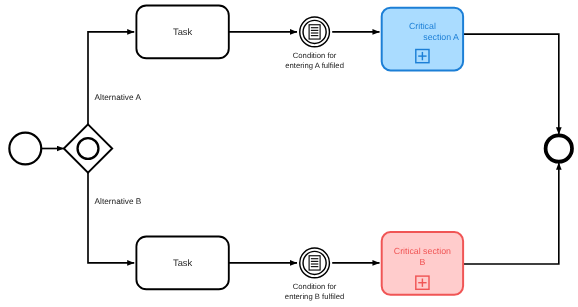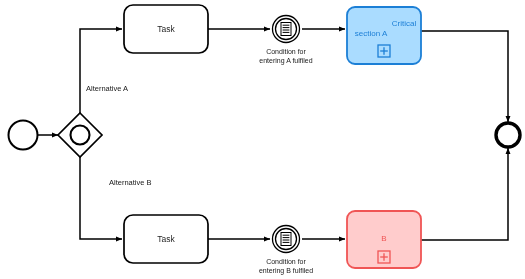--- a/index.html
+++ b/index.html
@@ -145,26 +145,27 @@
 
     <circle cx="508" cy="135" r="12" fill="#ffffff" stroke="#000000" stroke-width="3.4"></circle>
   </svg>
 
   <div class="lbl lbl-task" style="left:124px; top:25px; width:84px;">Task</div>
 
   <div class="lbl lbl-task" style="left:124px; top:235px; width:84px;">Task</div>
 
   <div class="lbl lbl-flow" style="left:86px; top:84px;">Alternative A</div>
 
-  <div class="lbl lbl-flow" style="left:86px; top:178px;margin-left:23px;">Alternative B</div>
+  <div class="lbl lbl-flow" style="left:86px; top:178px;">Alternative B</div>
 
   <div class="lbl lbl-event" style="left:241px; top:48px; width:90px;">Condition for</div>
   <div class="lbl lbl-event" style="left:241px; top:57px; width:90px;">entering A fulfiled</div>
 
   <div class="lbl lbl-event" style="left:241px; top:258px; width:90px;">Condition for</div>
   <div class="lbl lbl-event" style="left:241px; top:267px; width:90px;">entering B fulfiled</div>
 
-  <div class="lbl lbl-sub-a" style="left:347px; top:19px; width:74px;padding-left:20px;">Critical</div>
-  <div class="lbl lbl-sub-a" style="left:334px; top:29px; width:74px;">section A</div>
+  <div class="lbl lbl-sub-a" style="left:347px; top:19px; width:74px;">Critical</div>
+  <div class="lbl lbl-sub-a" style="left:364px; top:29px; width:74px;">section A</div>
 
+  <div class="lbl lbl-sub-b" style="left:345px; top:224px; width:78px;">Critical section</div>
   <div class="lbl lbl-sub-b" style="left:345px; top:234px; width:78px;">B</div>
 
 </div>
 
 </body></html>

